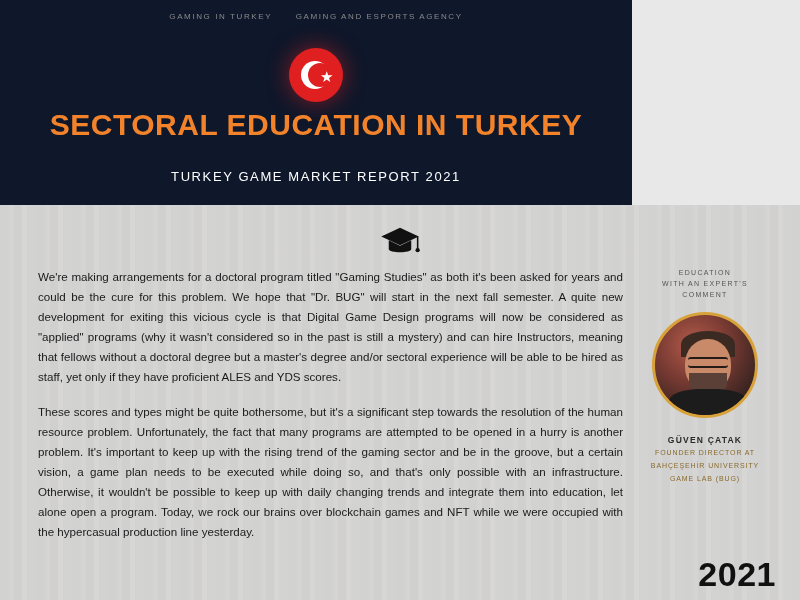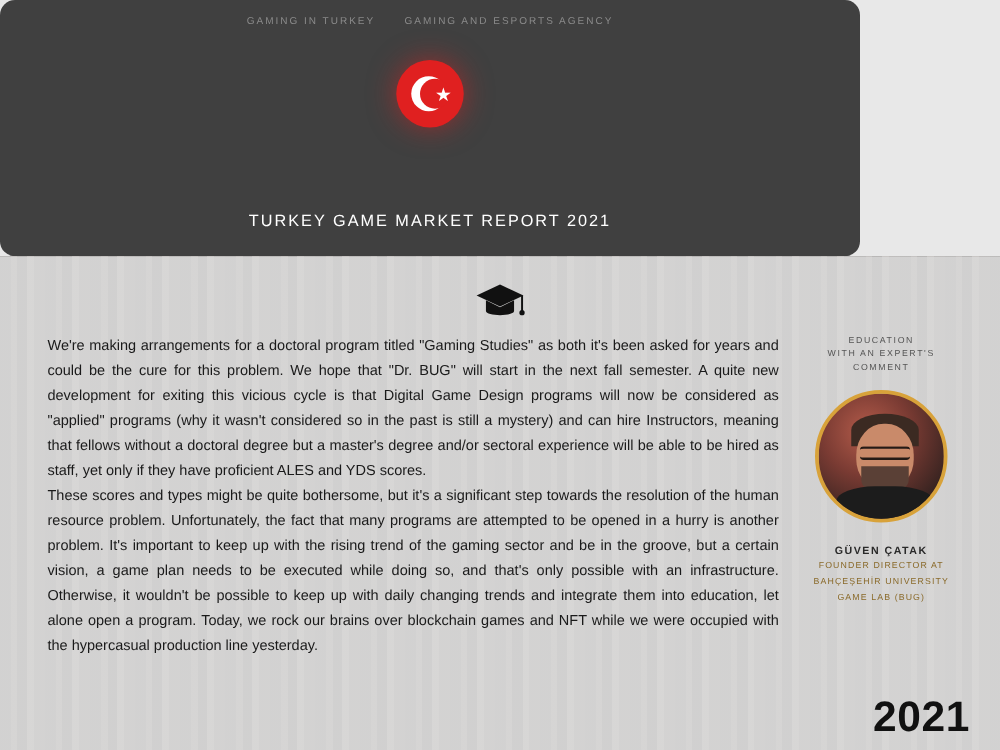--- a/index.html
+++ b/index.html
@@ -12,24 +12,23 @@
   .page {
     position: relative;
     width: 800px; height: 600px;
     background: #e8e8e8;
     overflow: hidden;
   }
 
   
   .header {
     position: relative;
-    width: 688px; height: 205px;
-    background: #404040;
-    overflow: hidden;
-    border-radius: 12px;
+    width: 632px; height: 205px;
+    background: #0f172a;
+    overflow: hidden;
   }
   .top-strip {
     position: absolute;
     top: 12px; left: 0; width: 100%;
     text-align: center;
     font-size: 8px;
     letter-spacing: 1.6px;
     color: #8a8a8a;
     white-space: nowrap;
   }
@@ -112,21 +111,21 @@
 
   .article {
     position: absolute;
     top: 62px; left: 38px;
     width: 585px;
     font-size: 11.6px;
     line-height: 20px;
     color: #1a1a1a;
     text-align: justify;
   }
-  .article p + p { }
+  .article p + p { margin-top: 15px; }
 
   
   .expert {
     position: absolute;
     top: 62px; right: 20px;
     width: 150px;
     text-align: center;
   }
   .expert-kicker {
     font-size: 7px;
@@ -227,20 +226,21 @@
       <span class="sep"></span>
       <span>GAMING AND ESPORTS AGENCY</span>
     </div>
 
     <div class="flag-badge">
       <div class="crescent"></div>
       <div class="crescent-cut"></div>
       <div class="star">★</div>
     </div>
 
+    <div class="main-title">SECTORAL EDUCATION IN TURKEY</div>
     <div class="sub-title">TURKEY GAME MARKET REPORT 2021</div>
   </div>
 
   <div class="body-area">
 
     <svg class="grad-icon" viewBox="0 0 64 54">
       <polygon points="32,4 62,18 32,32 2,18" fill="#111111"></polygon>
       <path d="M14,24 L14,38 C14,45 50,45 50,38 L50,24 L32,33 Z" fill="#111111"></path>
       <rect x="59" y="18" width="2.5" height="20" fill="#111111"></rect>
       <circle cx="60.2" cy="40" r="3.4" fill="#111111"></circle>

